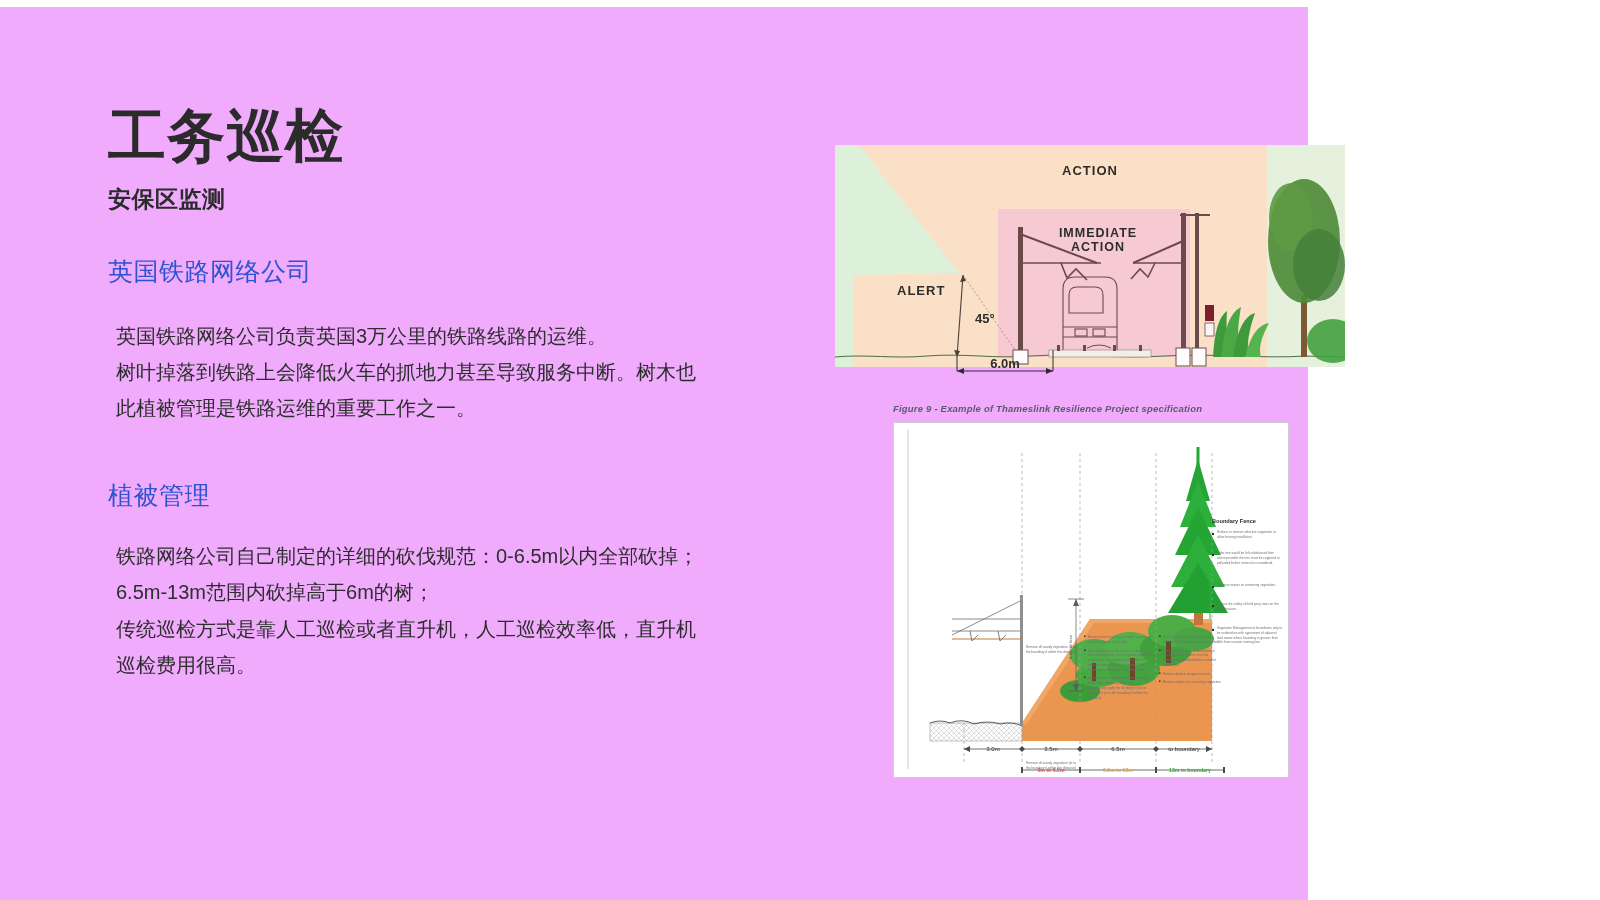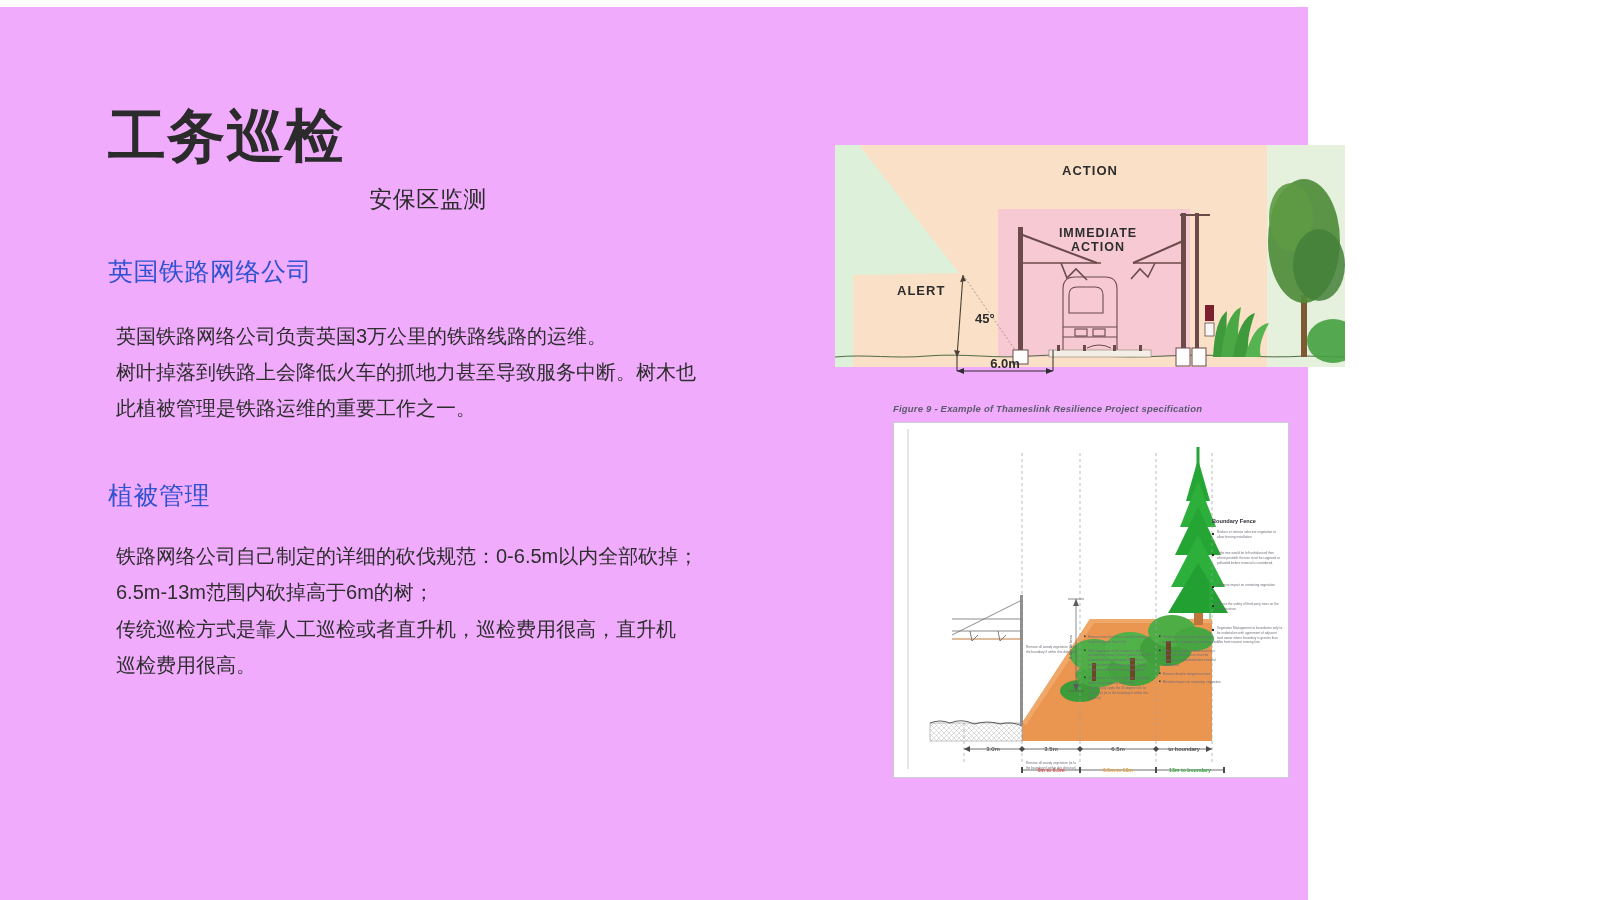--- a/index.html
+++ b/index.html
@@ -33,25 +33,24 @@
   .title {
     font-size: 58px;
     font-weight: 700;
     letter-spacing: 1px;
     color: #2b2b2b;
     line-height: 1.15;
     margin: 0 0 14px 0;
   }
   .subtitle {
     font-size: 23px;
-    font-weight: 400;
+    font-weight: 700;
     color: #2b2b2b;
     margin: 0 0 40px 0;
     letter-spacing: .5px;
-    text-align: center;
   }
   .section-head {
     font-size: 25px;
     font-weight: 400;
     color: #2f52d0;
     margin: 0 0 30px 0;
     letter-spacing: .5px;
   }
   .section-head.second {
     margin-top: 52px;
@@ -129,21 +128,21 @@
       <span class="ln">英国铁路网络公司负责英国3万公里的铁路线路的运维。</span>
       <span class="ln">树叶掉落到铁路上会降低火车的抓地力甚至导致服务中断。树木也</span>
       <span class="ln">此植被管理是铁路运维的重要工作之一。</span>
     </p>
 
     <h3 class="section-head second">植被管理</h3>
 
     <p class="para">
       <span class="ln">铁路网络公司自己制定的详细的砍伐规范：0-6.5m以内全部砍掉；</span>
       <span class="ln">6.5m-13m范围内砍掉高于6m的树；</span>
-      <span class="ln">传统巡检方式是靠人工巡检或者直升机，巡检费用很高，直升机</span>
+      <span class="ln">传统巡检方式是靠人工巡检或者直升机，人工巡检效率低，直升机</span>
       <span class="ln">巡检费用很高。</span>
     </p>
   </div>
 
   <div class="fig-col">
 
     <div class="fig1">
       <svg width="510" height="230" viewBox="0 0 510 230" xmlns="http://www.w3.org/2000/svg">
         <defs>
           <clipPath id="frameClip">

